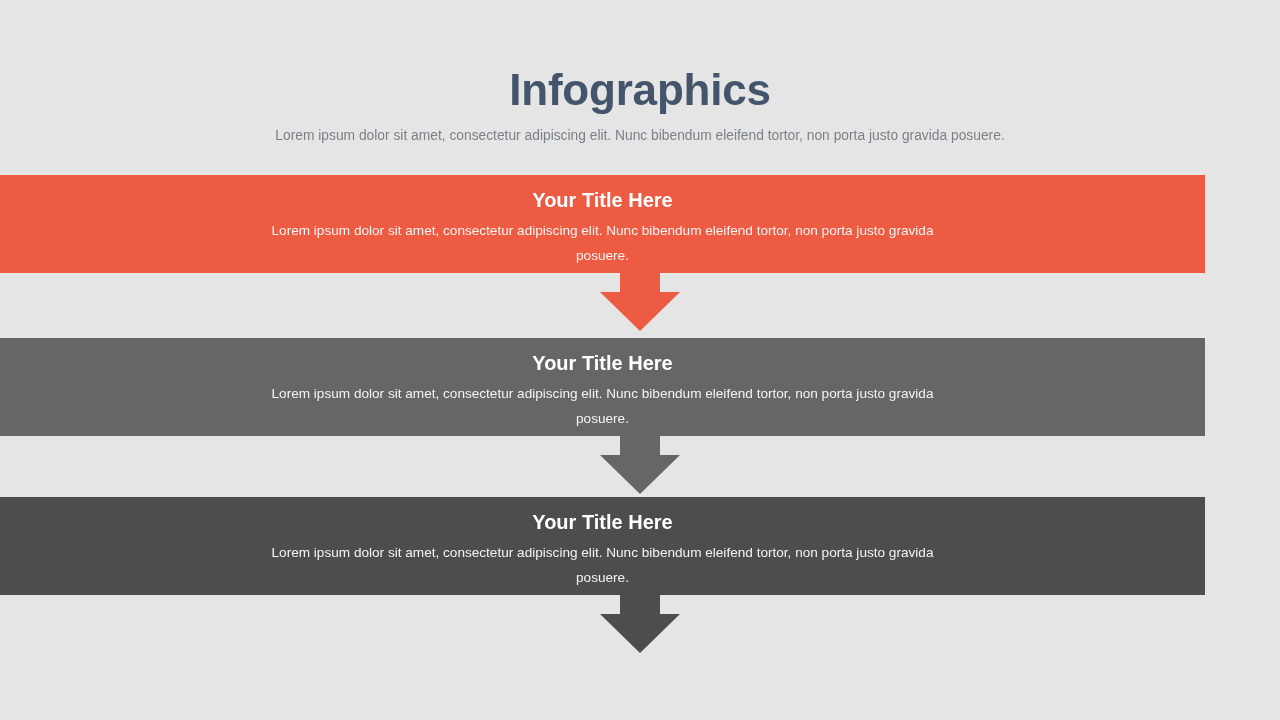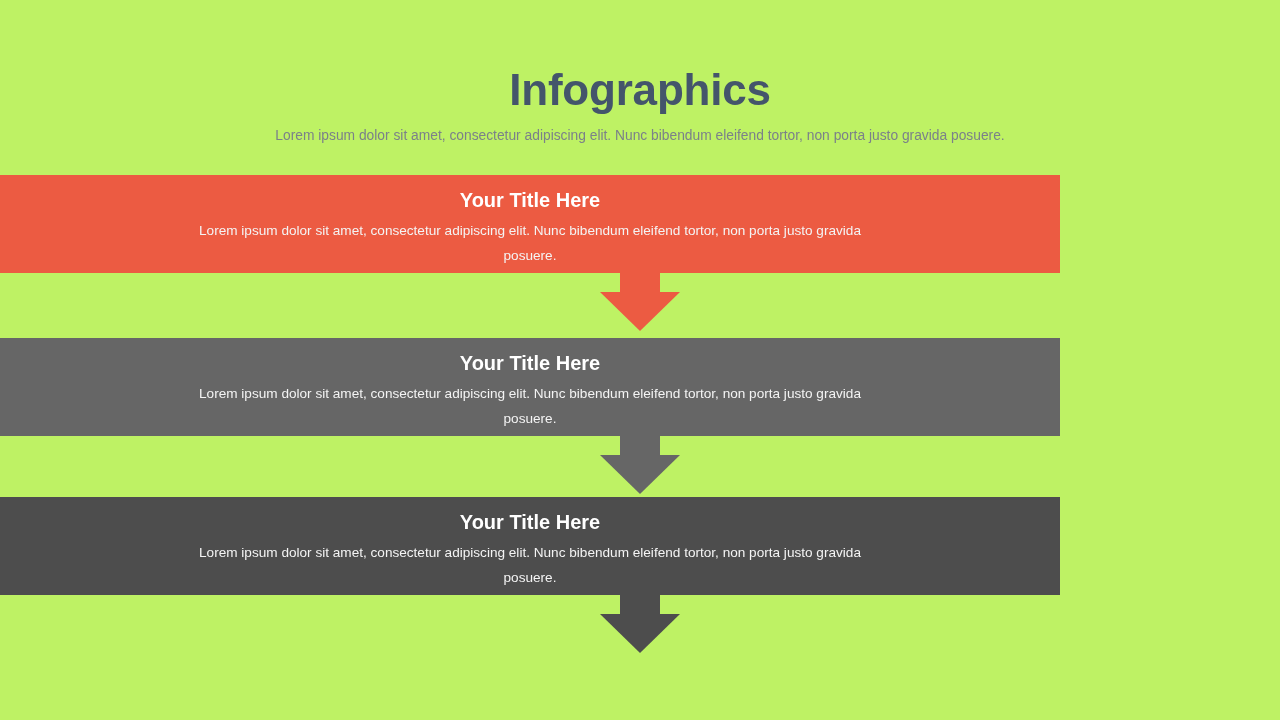--- a/index.html
+++ b/index.html
@@ -12,21 +12,21 @@
     height: 720px;
     background: #ffffff;
     font-family: "Liberation Sans", "DejaVu Sans", sans-serif;
     overflow: hidden;
   }
 
   .slide {
     position: relative;
     width: 1280px;
     height: 720px;
-    background: #bef264;
+    background: #e5e5e5;
   }
 
   
   .header {
     position: absolute;
     top: 0;
     left: 0;
     width: 1280px;
     text-align: center;
   }
@@ -50,21 +50,21 @@
 
   
   .flow {
     position: absolute;
     top: 175px;
     left: 0;
     width: 1280px;
   }
 
   .band {
-    width: 1060px;
+    width: 1205px;
     box-sizing: border-box;
     text-align: center;
     padding: 12px 0 10px 0;
     height: 98px;
   }
   .band-title {
     margin: 0;
     font-size: 20px;
     line-height: 27px;
     font-weight: bold;

